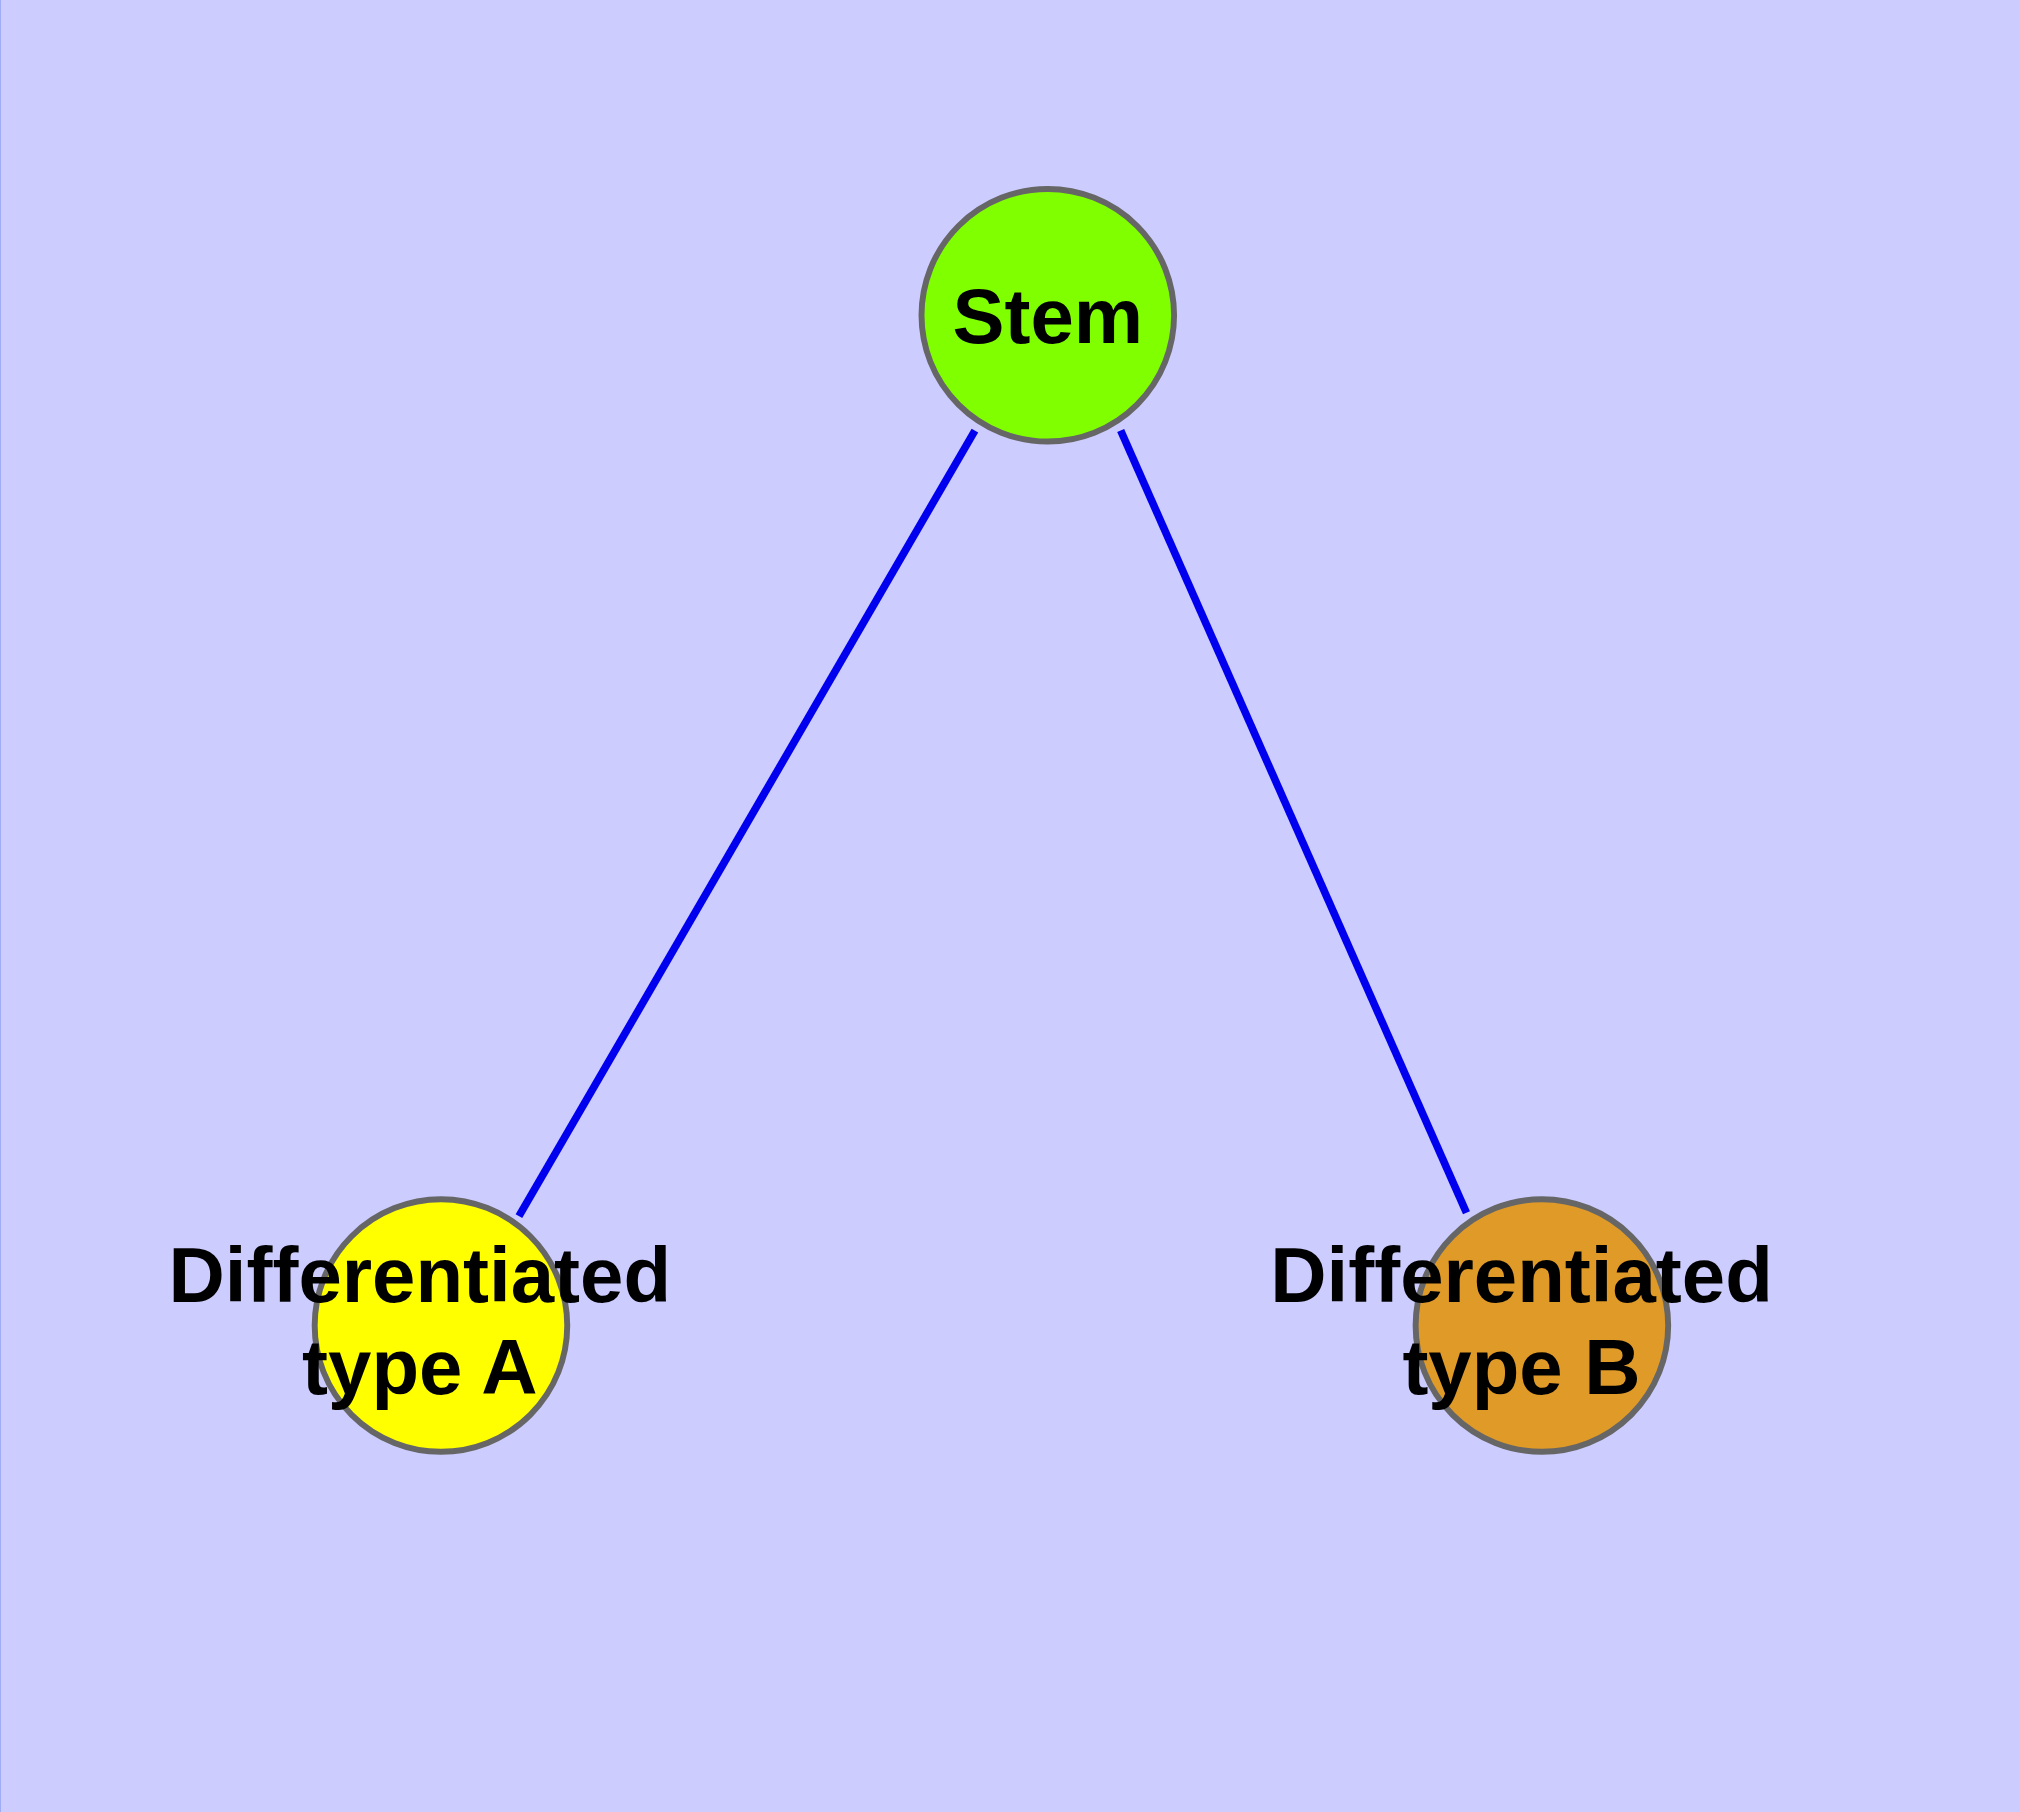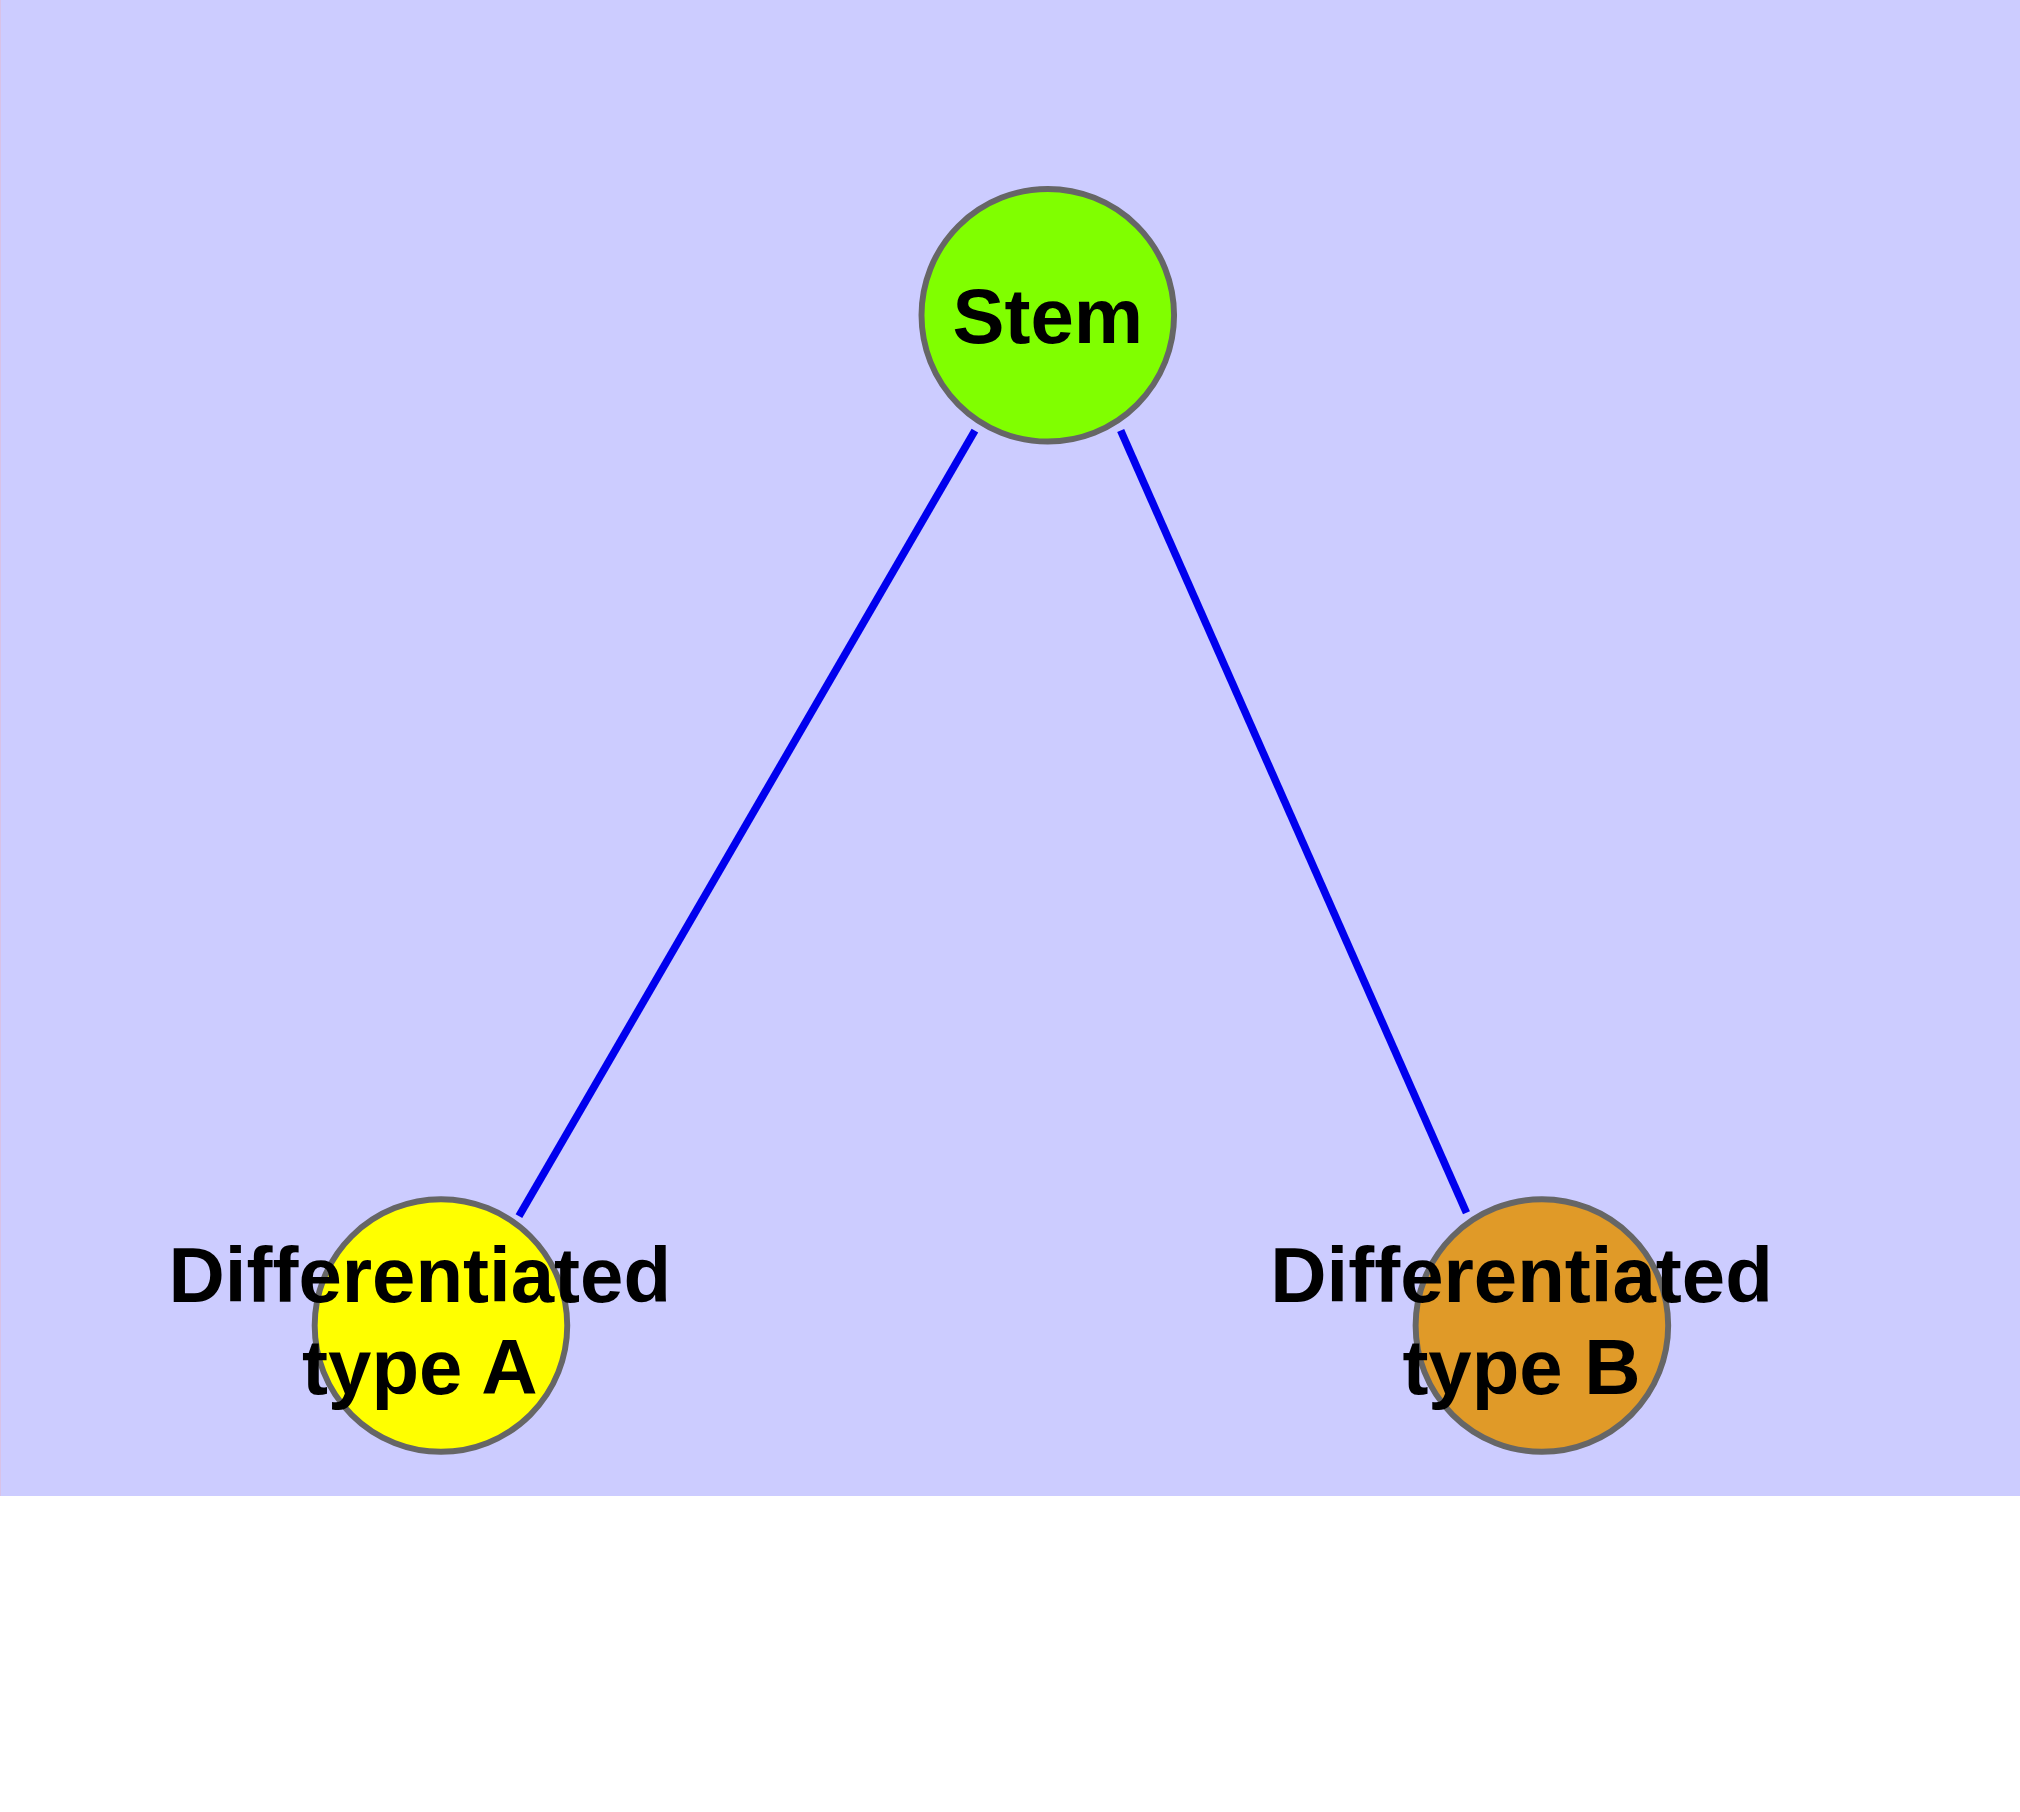--- a/index.html
+++ b/index.html
@@ -7,23 +7,23 @@
     margin: 0;
     padding: 0;
   }
   body {
     background: #ffffff;
     font-family: "Liberation Sans", sans-serif;
   }
   #canvas {
     position: relative;
     width: 2021px;
-    height: 1496px;
+    height: 1812px;
     overflow: hidden;
-    background: #fca5a5;
+    background: #1d4ed8;
   }
   #graph-svg {
     position: absolute;
     left: 0;
     top: 0;
     width: 2021px;
     height: 1812px;
     display: block;
   }
   .node-label {

